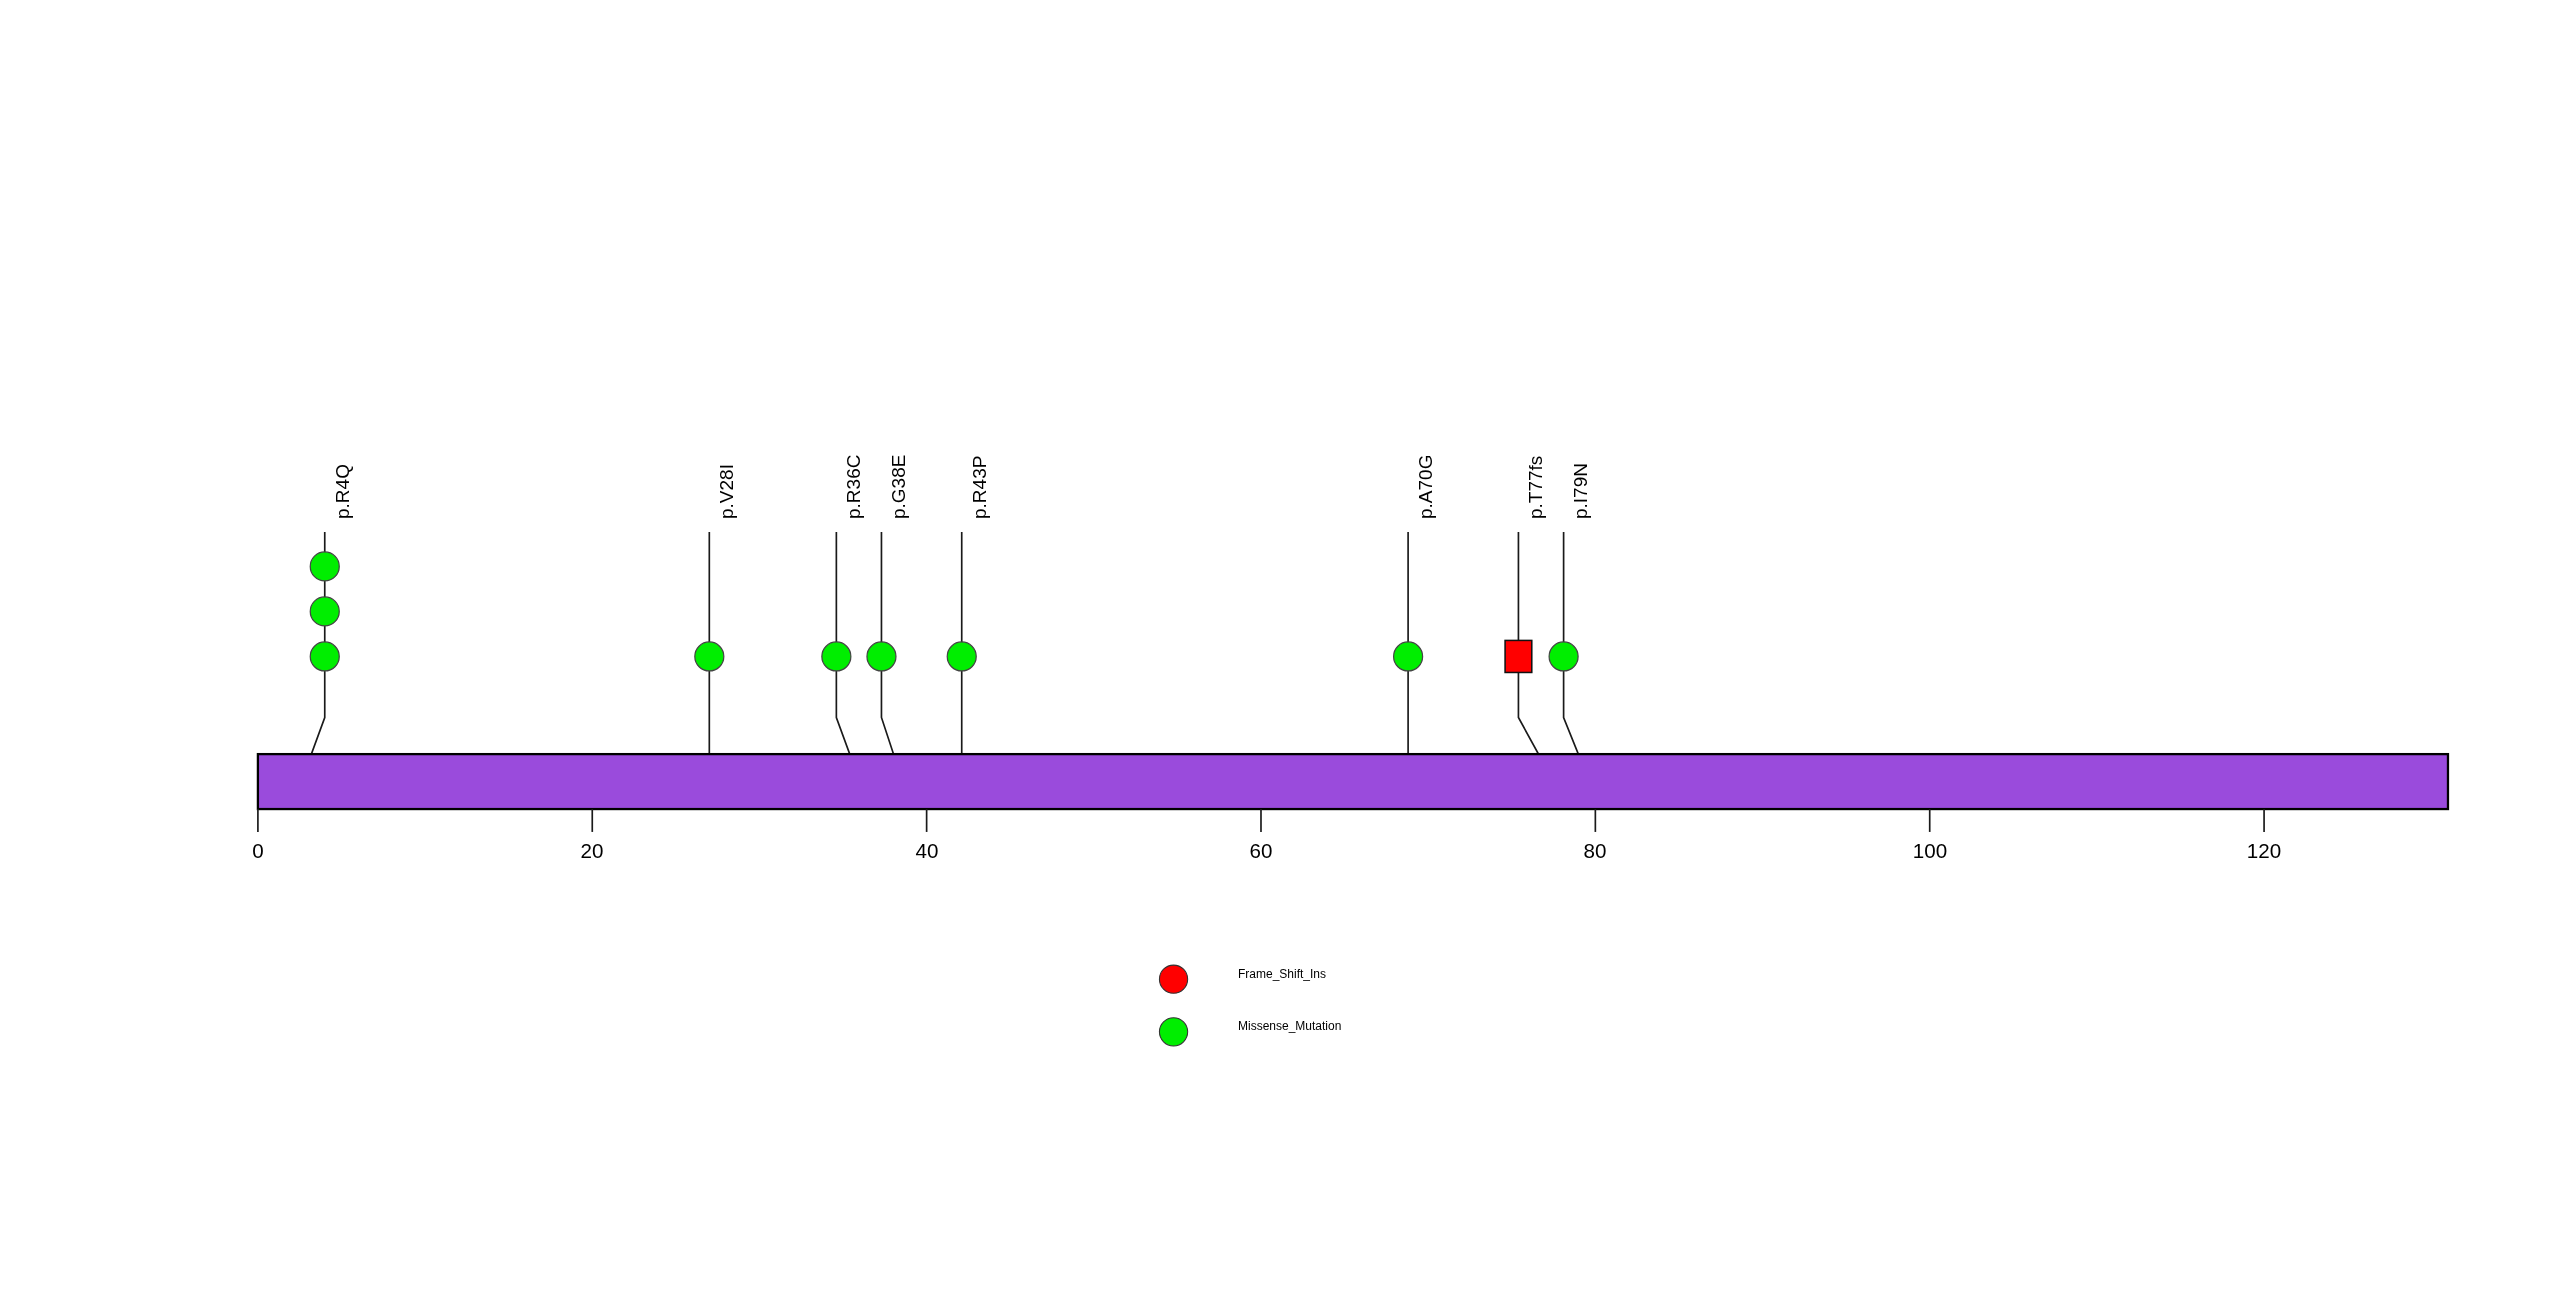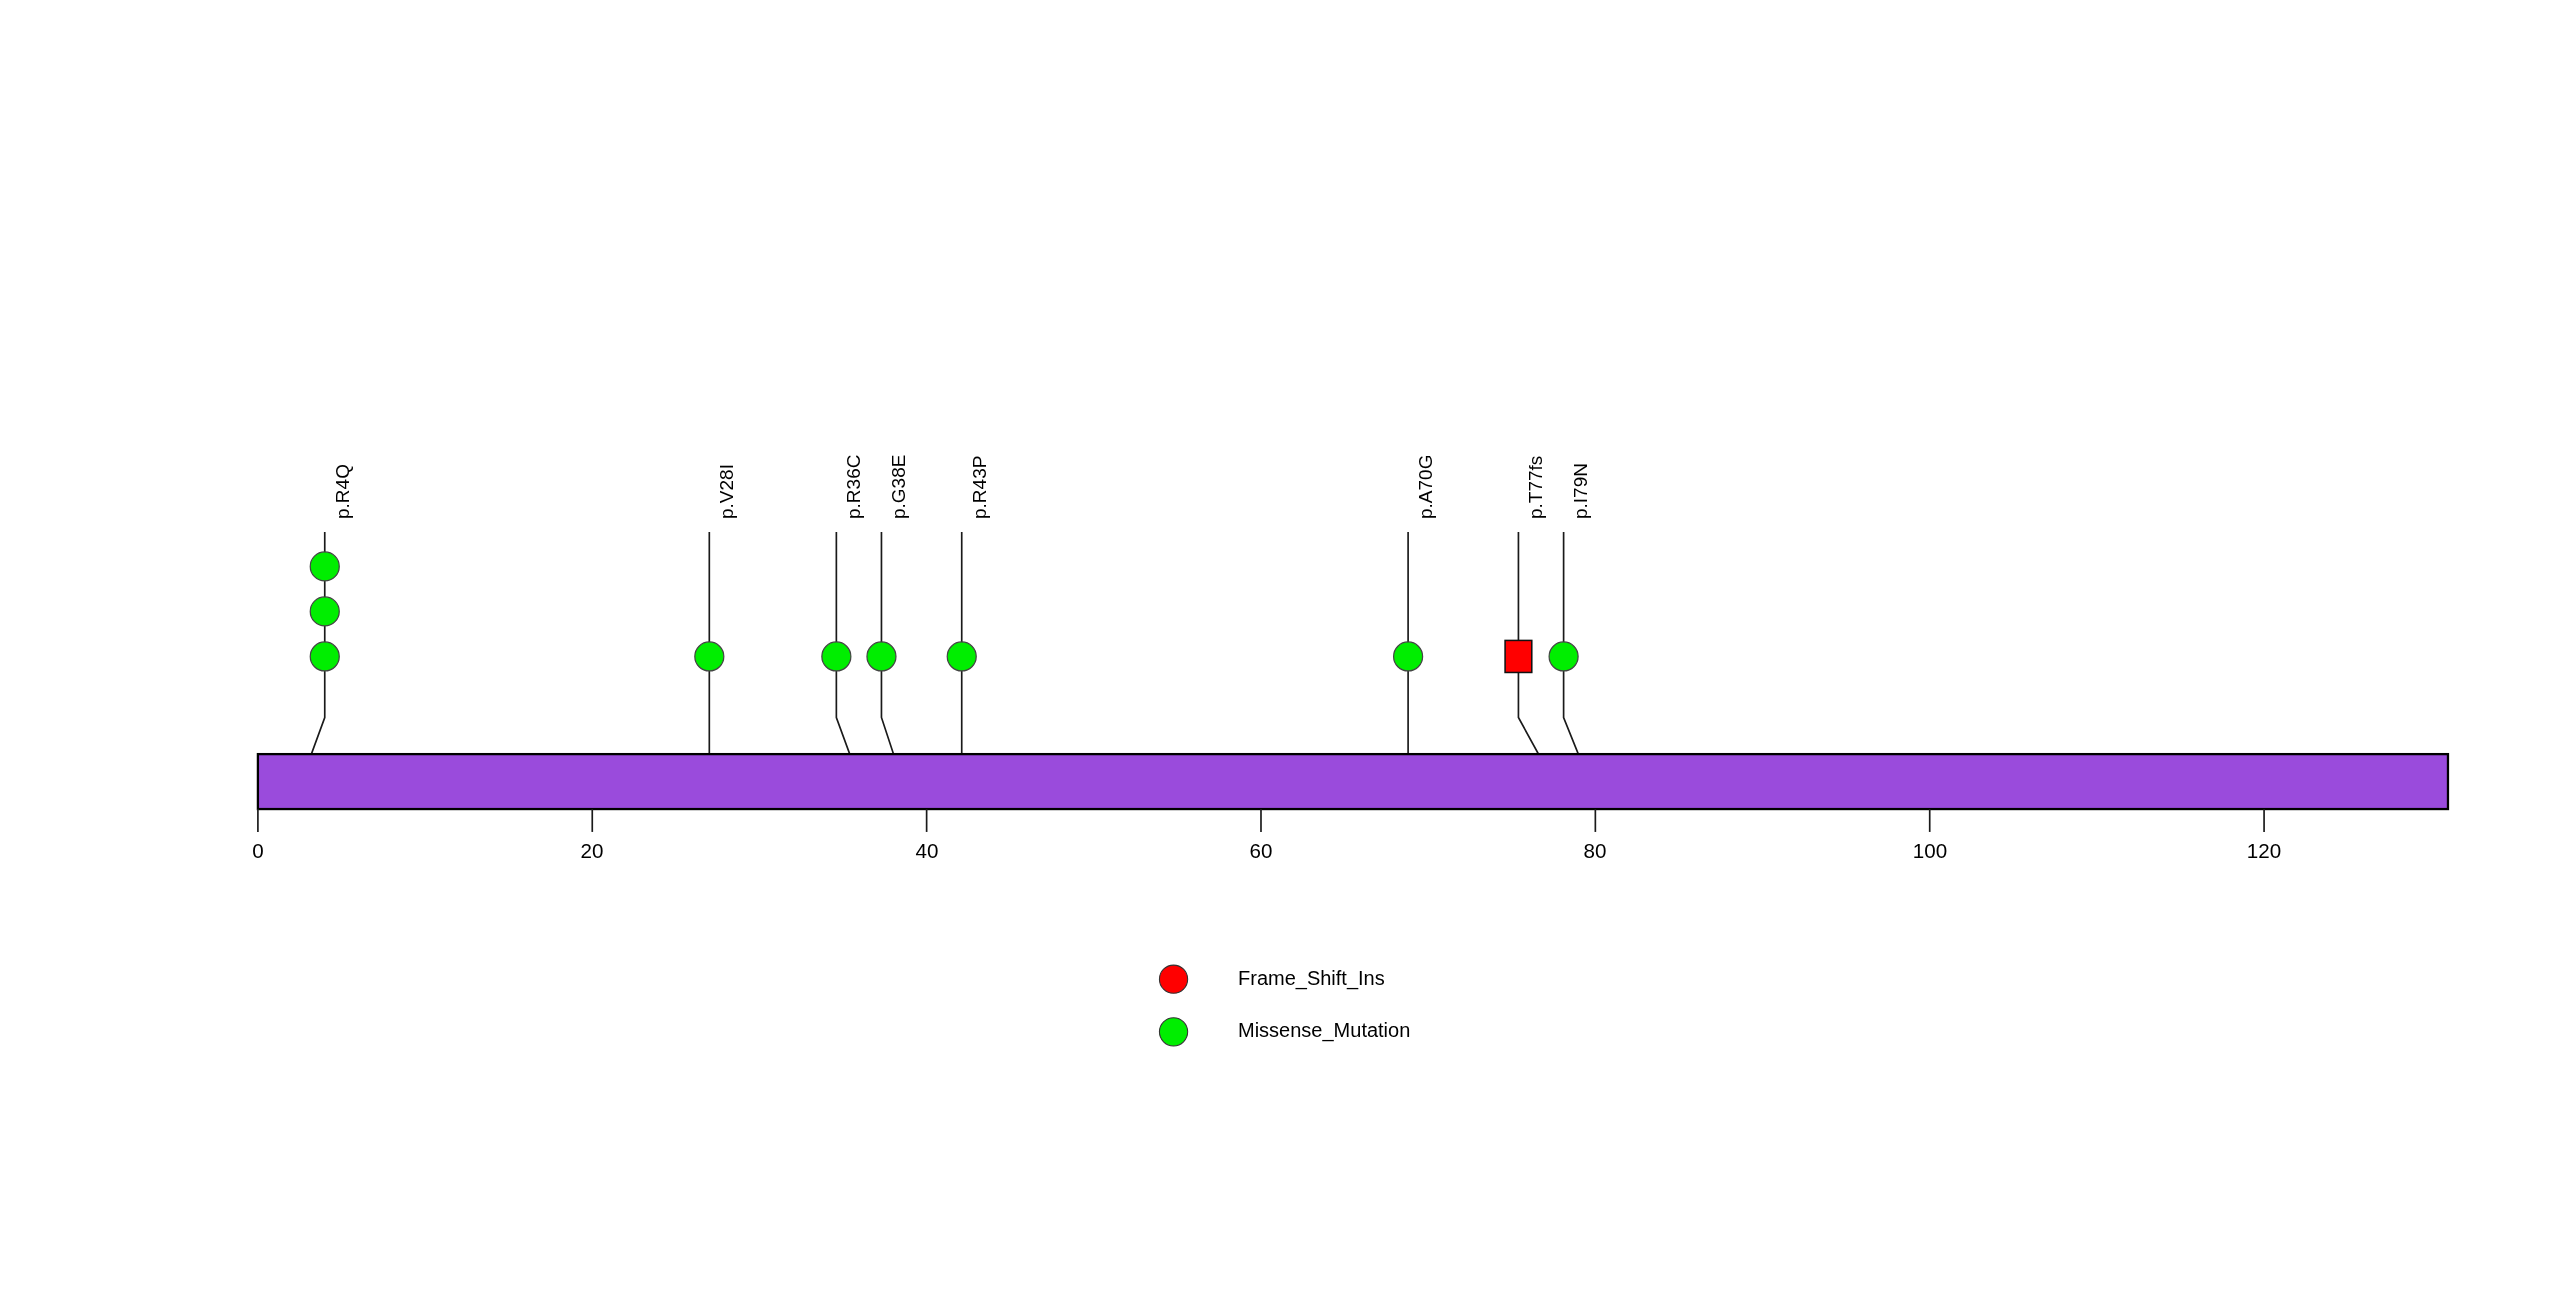--- a/index.html
+++ b/index.html
@@ -22,21 +22,21 @@
     transform-origin:0 0;
     transform:rotate(-90deg);
     letter-spacing:0px;
   }
   .ticklabel{
     font-size:20.6px;
     text-align:center;
     transform:translateX(-50%);
   }
   .legendlabel{
-    font-size:20px;
+    font-size:12px;
   }
 </style>
 </head>
 <body>
 
 <div id="plot"><svg width="2576" height="1290" viewBox="0 0 3376 1690">
       <g>
         <path d="M 425.6 697 L 425.6 940 L 403.7 1000 L 403.7 1060" fill="none" stroke="#1a1a1a" stroke-width="2.2"></path>
         <path d="M 929.6 697 L 929.6 1060" fill="none" stroke="#1a1a1a" stroke-width="2.2"></path>
         <path d="M 1096.1 697 L 1096.1 940 L 1118.0 1000 L 1118.0 1060" fill="none" stroke="#1a1a1a" stroke-width="2.2"></path>

